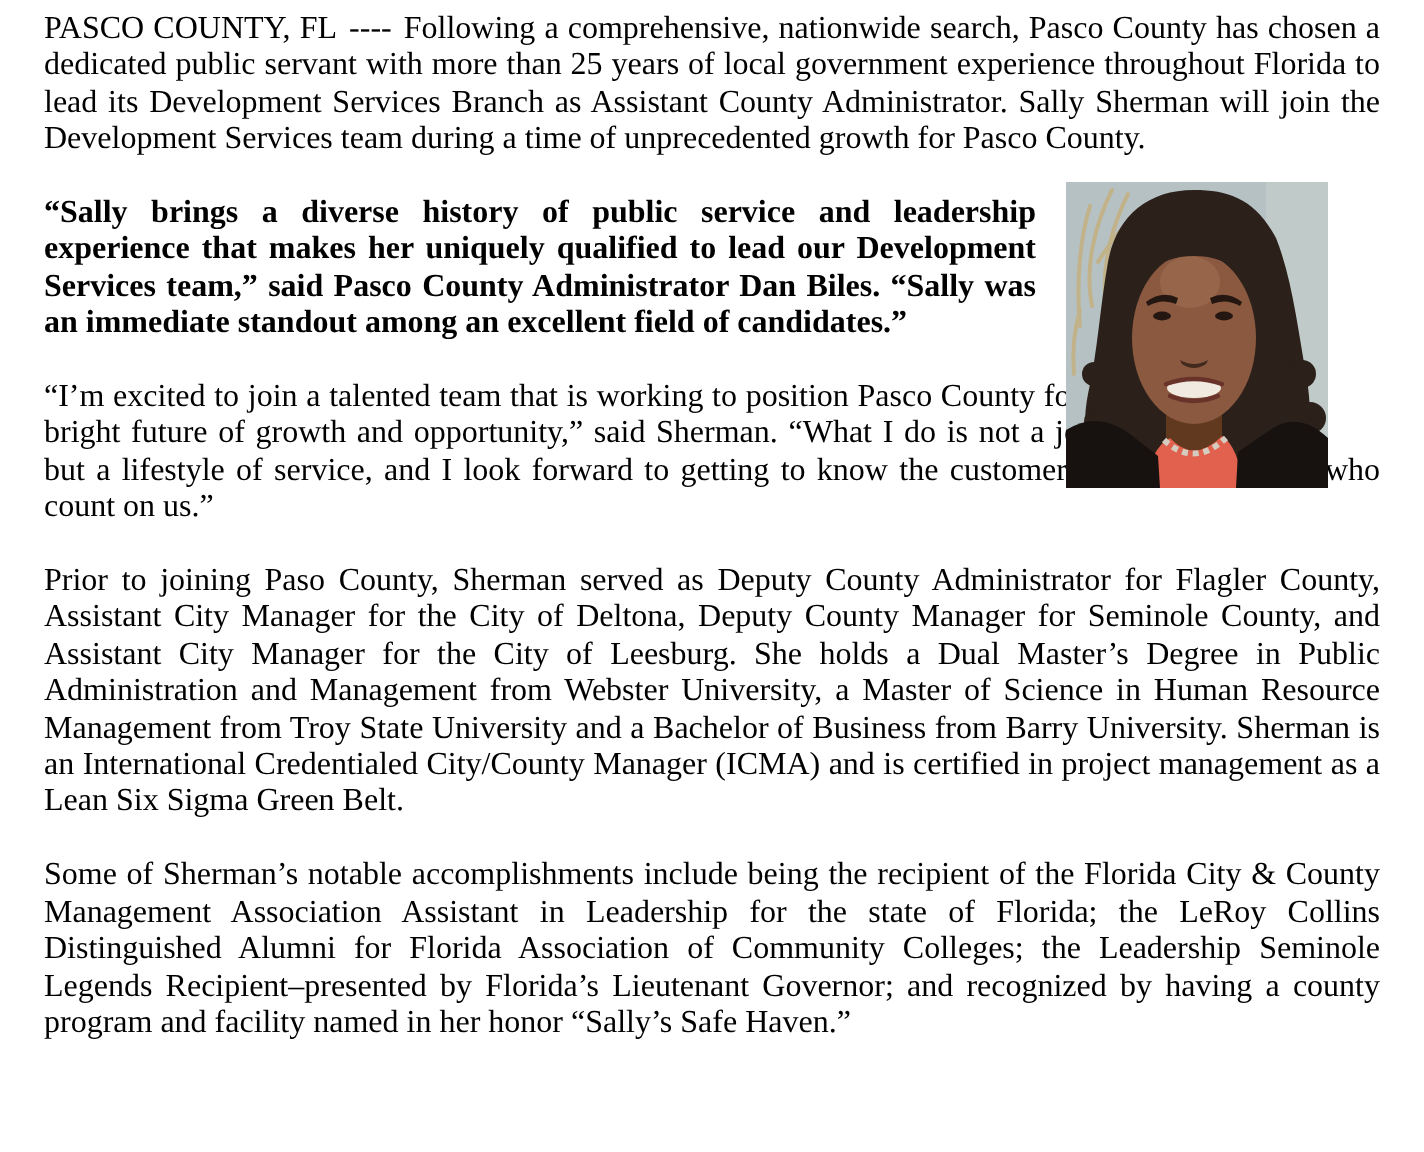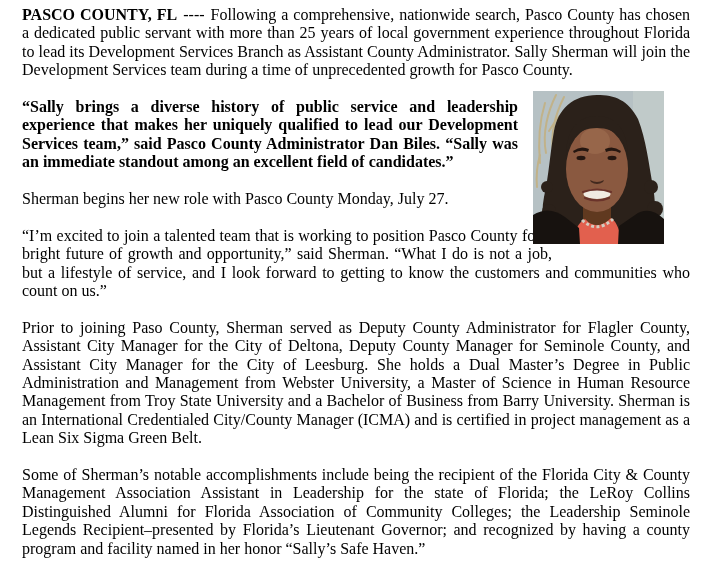--- a/index.html
+++ b/index.html
@@ -10,21 +10,21 @@
     padding:6px 22px 0 22px;
     background:#ffffff;
     color:#000000;
     overflow:hidden;
     font-family:"Liberation Serif","DejaVu Serif",serif;
     font-size:16px;
     line-height:18.4px;
   }
   .para{margin:0 0 18.4px 0;text-align:justify;}
   .para.last{margin-bottom:16px;}
-  .lead{font-weight:bold;}
+  .lead{font-weight:normal;}
   .dashes{margin:0 6px;}
   
   .p-beside-photo{padding-right:172px;font-weight:bold;}
   
   .wrap-spacer{float:right;width:138px;height:19px;}
   .photo{
     position:absolute;
     left:533px;top:91px;
     width:131px;height:153px;
   }
@@ -32,21 +32,20 @@
 </style>
 </head>
 <body>
 
 <div class="page">
 
   <p class="para p1"><span class="lead">PASCO COUNTY, FL</span><span class="dashes">----</span><span>Following a comprehensive, nationwide search, Pasco County has chosen a dedicated public servant with more than 25 years of local government experience throughout Florida to lead its Development Services Branch as Assistant County Administrator. Sally Sherman will join the Development Services team during a time of unprecedented growth for Pasco County.</span></p>
 
   <p class="para p-beside-photo">“Sally brings a diverse history of public service and leadership experience that makes her uniquely qualified to lead our Development Services team,” said Pasco County Administrator Dan Biles. “Sally was an immediate standout among an excellent field of candidates.”</p>
 
-  <p class="para">Sherman begins her new role with Pasco County Monday, July 27.</p>
 
   <p class="para"><span class="wrap-spacer"></span><span>“I’m excited to join a talented team that is working to position Pasco County for a bright future of growth and opportunity,” said Sherman. “What I do is not a job, but a lifestyle of service, and I look forward to getting to know the customers and communities who count on us.”</span></p>
 
   <p class="para">Prior to joining Paso County, Sherman served as Deputy County Administrator for Flagler County, Assistant City Manager for the City of Deltona, Deputy County Manager for Seminole County, and Assistant City Manager for the City of Leesburg. She holds a Dual Master’s Degree in Public Administration and Management from Webster University, a Master of Science in Human Resource Management from Troy State University and a Bachelor of Business from Barry University. Sherman is an International Credentialed City/County Manager (ICMA) and is certified in project management as a Lean Six Sigma Green Belt.</p>
 
   <p class="para last">Some of Sherman’s notable accomplishments include being the recipient of the Florida City &amp; County Management Association Assistant in Leadership for the state of Florida; the LeRoy Collins Distinguished Alumni for Florida Association of Community Colleges; the Leadership Seminole Legends Recipient–presented by Florida’s Lieutenant Governor; and recognized by having a county program and facility named in her honor “Sally’s Safe Haven.”</p>
 
   <div class="photo">
     <svg viewBox="0 0 131 153" width="131" height="153" xmlns="http://www.w3.org/2000/svg">
 

